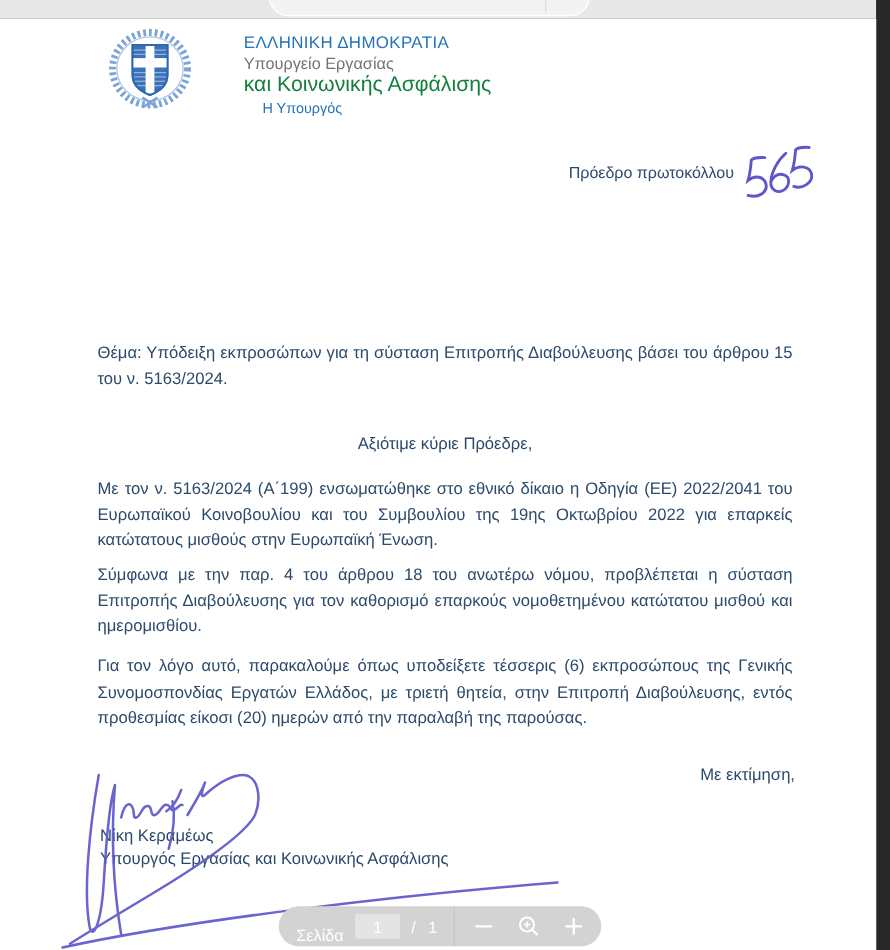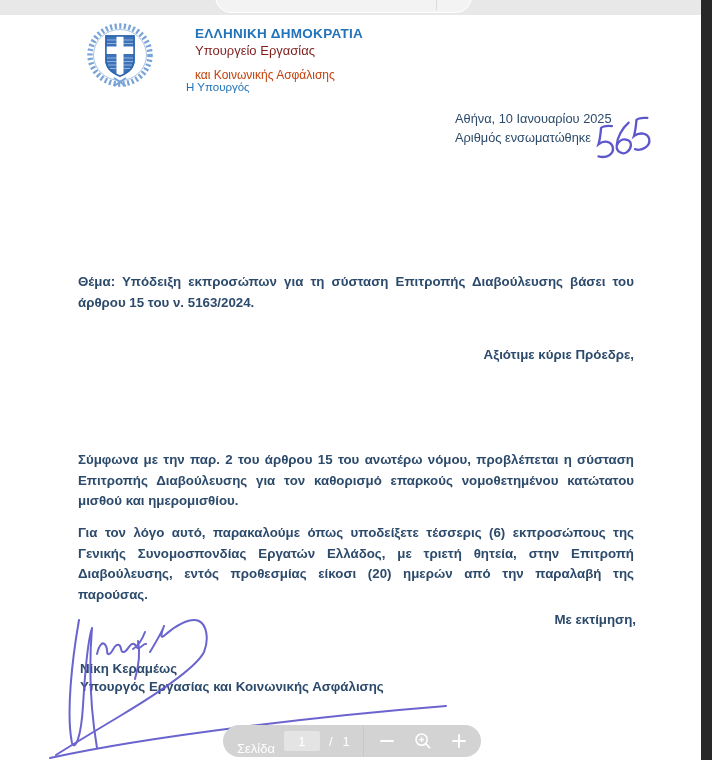--- a/index.html
+++ b/index.html
@@ -13,33 +13,33 @@
   .top-pill{
     position:absolute;left:215px;top:-21px;width:255px;height:32px;
     background:#f3f3f3;border:1px solid #ffffff;border-radius:16px;
   }
   .top-pill .tp-divider{position:absolute;left:220px;top:2px;bottom:2px;width:1px;background:#dcdcdc;}
   .side-strip{position:absolute;right:0;top:0;width:11px;height:760px;background:#282828;}
   
   .page{position:absolute;left:0;top:15px;width:701px;height:745px;background:#ffffff;}
   .abs{position:absolute;}
   
-  .hdr-republic{left:195px;top:11px;font-size:13.5px;font-weight:bold;color:#2273b9;letter-spacing:.3px;}
-  .hdr-line2{left:195px;top:28px;font-size:13px;color:#7f1d1d;}
-  .hdr-line3{left:195px;top:53px;font-size:12px;color:#c2410c;}
-  .hdr-role{left:186px;top:66px;font-size:11.5px;color:#2273b9;}
+  .hdr-republic{left:195px;top:11px;font-size:13.5px;font-weight:normal;color:#2273b9;letter-spacing:.3px;}
+  .hdr-line2{left:195px;top:28px;font-size:13px;color:#737373;}
+  .hdr-line3{left:195px;top:43px;font-size:17px;color:#15803d;}
+  .hdr-role{left:210px;top:66px;font-size:11.5px;color:#2273b9;}
   
   .meta{color:#2c4a6b;font-size:12.8px;line-height:19px;}
   .date-line{left:455px;top:94px;}
   .proto-line{left:455px;top:113px;}
   .recipient{left:455px;top:151px;line-height:18.5px;white-space:pre-line;}
   
-  .btxt{left:78px;width:556px;color:#2c4a6b;font-size:13.3px;line-height:20.5px;text-align:justify;font-weight:bold;}
+  .btxt{left:78px;width:556px;color:#2c4a6b;font-size:13.3px;line-height:20.5px;text-align:justify;}
   .subject{top:257px;}
-  .salutation{top:330px;text-align:right;}
+  .salutation{top:330px;text-align:center;}
   .p1{top:366px;}
   .p2{top:435px;}
   .p3{top:508px;}
   .closing{top:595px;text-align:right;left:80px;}
   .signer-name{top:644px;text-align:left;left:80px;}
   .signer-title{top:662px;text-align:left;left:80px;}
   .ink-svg{position:absolute;pointer-events:none;}
   
   .pc-pill{
     position:absolute;left:223px;top:710px;width:258px;height:32px;
@@ -92,35 +92,35 @@
       <rect x="30.5" y="13" width="7" height="39" fill="#ffffff"></rect>
       <rect x="20" y="23.5" width="28" height="7.5" fill="#ffffff"></rect>
       <path d="M20,13 h28 v24 c0,8 -6,13 -14,16 c-8,-3 -14,-8 -14,-16 z" fill="none" stroke="#2f67b0" stroke-width="1.5"></path>
     </svg>
 
     <div class="abs hdr-republic">ΕΛΛΗΝΙΚΗ ΔΗΜΟΚΡΑΤΙΑ</div>
     <div class="abs hdr-line2">Υπουργείο Εργασίας</div>
     <div class="abs hdr-line3">και Κοινωνικής Ασφάλισης</div>
     <div class="abs hdr-role">Η Υπουργός</div>
 
-    <div class="abs meta date-line">Αθήνα, 10 Ιανουαρίου 2025</div>
-    <div class="abs meta proto-line">Αριθμός ενσωματώθηκε</div>
+    <div class="abs meta proto-line">Πρόεδρο πρωτοκόλλου</div>
 
     <svg class="abs ink-svg" style="left:590px;top:100px" width="75" height="50" viewBox="590 100 75 50">
       <g fill="none" stroke="#5e57cb" stroke-width="2.3" stroke-linecap="round" transform="rotate(-5 625 123)">
         <path d="M613,110 C607,109 603,110 602,111 C601,117 600,122 598,127 C604,123 611,125 612,131 C613,138 605,142 597,139"></path>
         <path d="M630,108 C623,113 617,122 616,130 C615,136 621,140 626,137 C631,134 632,127 627,125 C622,123 618,126 616,130"></path>
         <path d="M649,105 C643,104 639,105 638,106 C637,112 636,117 634,122 C640,118 648,120 649,126 C650,133 641,138 634,135"></path>
       </g>
     </svg>
 
 
     <div class="abs btxt subject">Θέμα: Υπόδειξη εκπροσώπων για τη σύσταση Επιτροπής Διαβούλευσης βάσει του άρθρου 15 του ν. 5163/2024.</div>
     <div class="abs btxt salutation">Αξιότιμε κύριε Πρόεδρε,</div>
-    <div class="abs btxt p2">Σύμφωνα με την παρ. 2 του άρθρου 15 του ανωτέρω νόμου, προβλέπεται η σύσταση Επιτροπής Διαβούλευσης για τον καθορισμό επαρκούς νομοθετημένου κατώτατου μισθού και ημερομισθίου.</div>
+    <div class="abs btxt p1">Με τον ν. 5163/2024 (Α΄199) ενσωματώθηκε στο εθνικό δίκαιο η Οδηγία (ΕΕ) 2022/2041 του Ευρωπαϊκού Κοινοβουλίου και του Συμβουλίου της 19ης Οκτωβρίου 2022 για επαρκείς κατώτατους μισθούς στην Ευρωπαϊκή Ένωση.</div>
+    <div class="abs btxt p2">Σύμφωνα με την παρ. 4 του άρθρου 18 του ανωτέρω νόμου, προβλέπεται η σύσταση Επιτροπής Διαβούλευσης για τον καθορισμό επαρκούς νομοθετημένου κατώτατου μισθού και ημερομισθίου.</div>
     <div class="abs btxt p3">Για τον λόγο αυτό, παρακαλούμε όπως υποδείξετε τέσσερις (6) εκπροσώπους της Γενικής Συνομοσπονδίας Εργατών Ελλάδος, με τριετή θητεία, στην Επιτροπή Διαβούλευσης, εντός προθεσμίας είκοσι (20) ημερών από την παραλαβή της παρούσας.</div>
 
     <div class="abs btxt closing">Με εκτίμηση,</div>
     <div class="abs btxt signer-name">Νίκη Κεραμέως</div>
     <div class="abs btxt signer-title">Υπουργός Εργασίας και Κοινωνικής Ασφάλισης</div>
 
     <svg class="abs ink-svg" style="left:30px;top:575px" width="430" height="172" viewBox="30 590 430 172">
       <g fill="none" stroke="#5e57cb" stroke-width="2" stroke-linecap="round" stroke-linejoin="round" opacity="0.92">
         <path d="M79,620 C72,660 66,714 72,743 C75,751 81,738 83,706 C85,672 88,640 92,628 C89,664 90,706 97,748"></path>
         <path d="M97,654 c2,-9 6,-14 9,-8 c2,4 0,9 3,8 c4,-1 5,-11 10,-9 c3,1 1,8 5,7 c4,-1 6,-10 10,-8 c3,1 2,5 5,4 c3,-1 5,-5 7,-4"></path>

